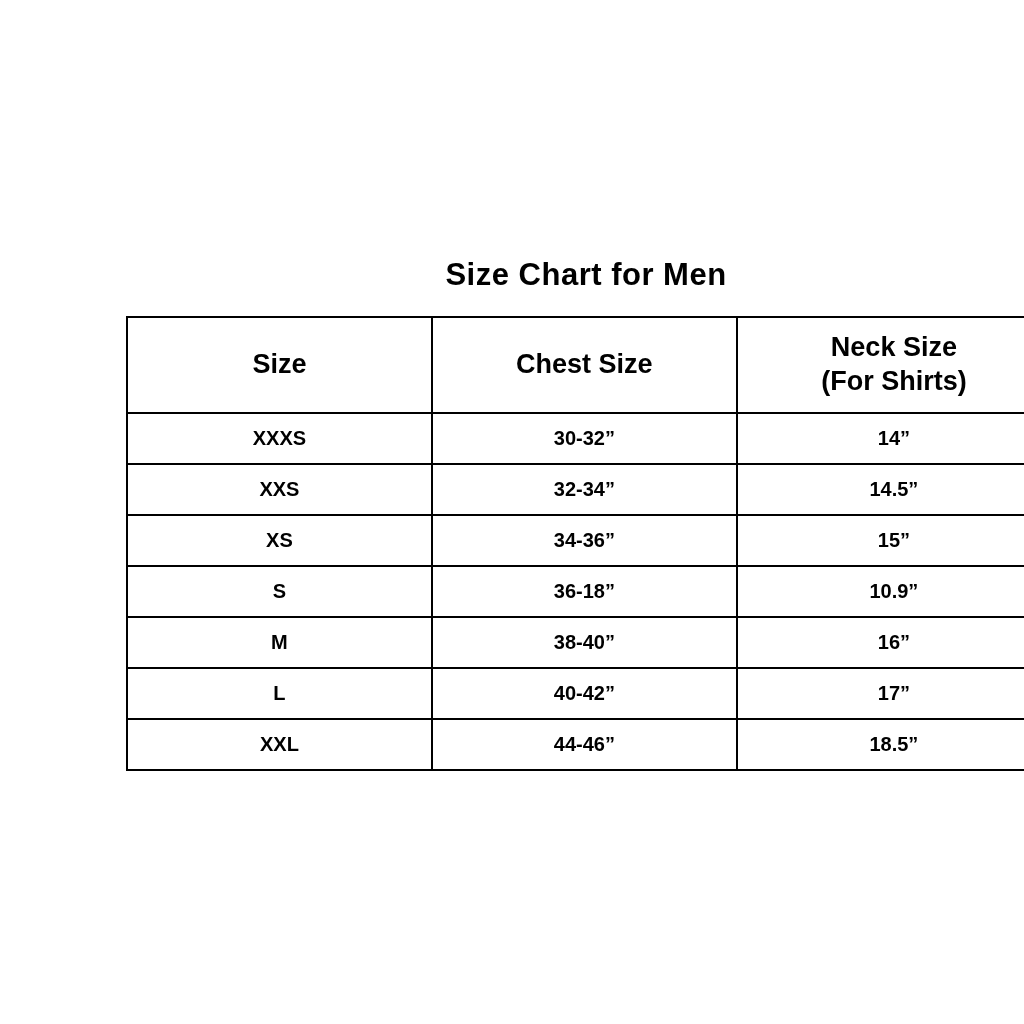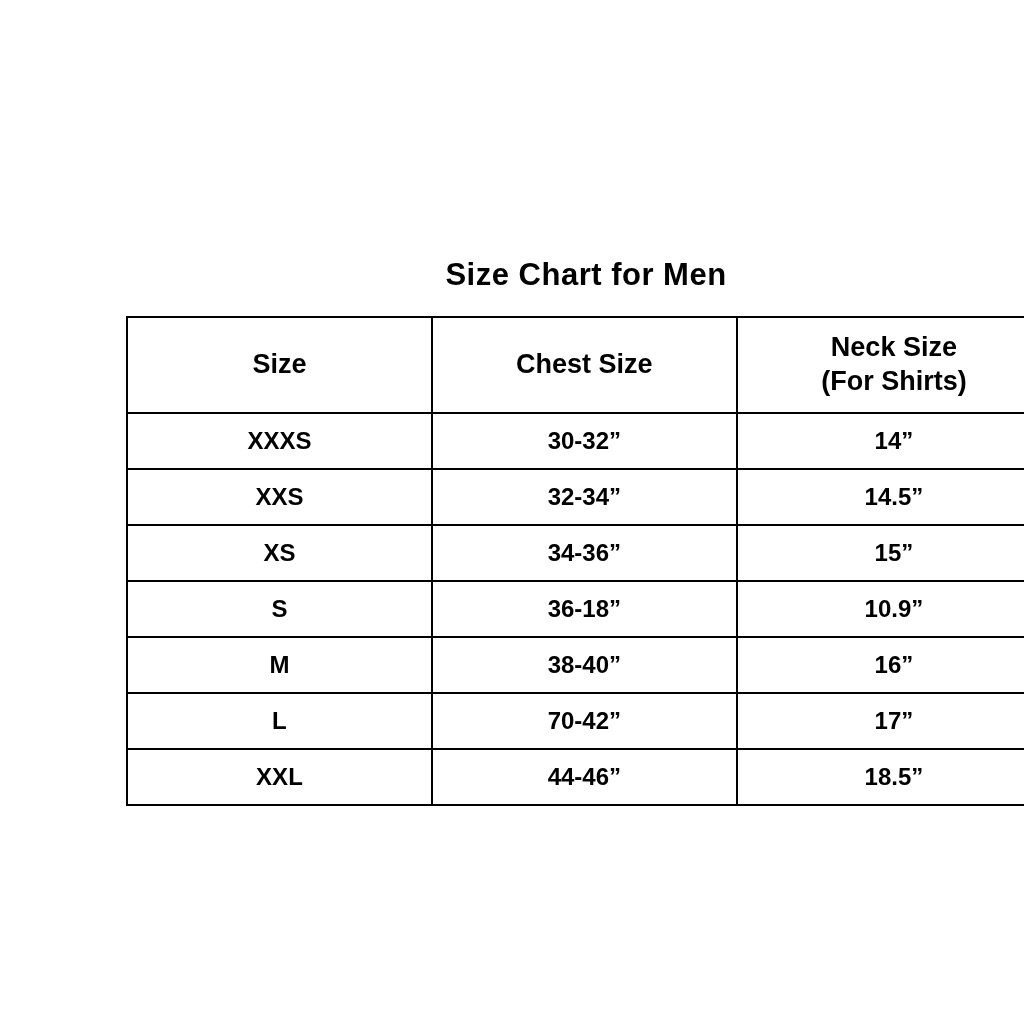--- a/index.html
+++ b/index.html
@@ -41,21 +41,21 @@
     vertical-align: middle;
     font-weight: bold;
     background: #ffffff;
   }
   table.size-chart th {
     font-size: 27px;
     height: 90px;
     line-height: 1.25;
   }
   table.size-chart td {
-    font-size: 24px;
+    font-size: 20px;
     height: 43px;
   }
   col.c1 { width: 33%; }
   col.c2 { width: 33%; }
   col.c3 { width: 34%; }
 </style>
 </head>
 <body>
 
 <div class="page">
@@ -103,21 +103,21 @@
         <td>36-18”</td>
         <td>10.9”</td>
       </tr>
       <tr>
         <td>M</td>
         <td>38-40”</td>
         <td>16”</td>
       </tr>
       <tr>
         <td>L</td>
-        <td>70-42”</td>
+        <td>40-42”</td>
         <td>17”</td>
       </tr>
       <tr>
         <td>XXL</td>
         <td>44-46”</td>
         <td>18.5”</td>
       </tr>
     </tbody>
   </table>
 

